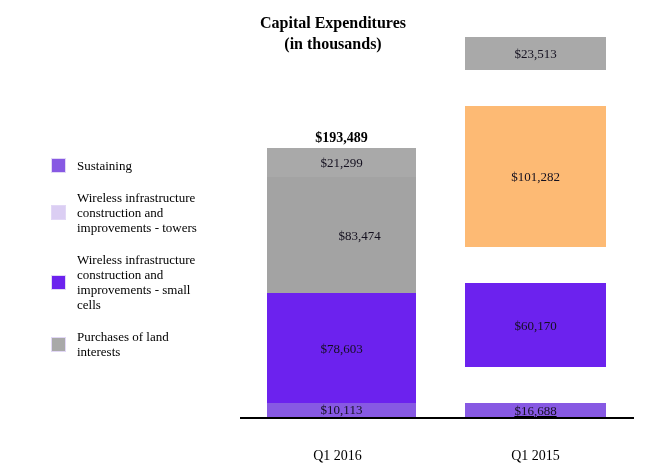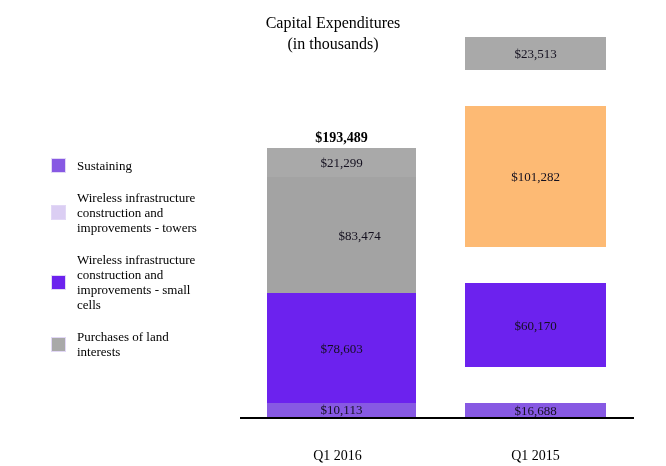--- a/index.html
+++ b/index.html
@@ -11,21 +11,21 @@
     font-family: "Liberation Serif", "DejaVu Serif", serif;
     color: #000000;
     overflow: hidden;
   }
   .chart-title {
     position: absolute;
     top: 12px;
     left: 0;
     width: 666px;
     text-align: center;
-    font-weight: normal;
+    font-weight: bold;
     font-size: 16px;
     line-height: 21px;
   }
   .legend {
     position: absolute;
     left: 51px;
     top: 158px;
     display: flex;
     flex-direction: column;
     gap: 17px;
@@ -143,21 +143,21 @@
         <div class="bar-total">$201,653</div>
         <div class="seg" title="Purchases of land interests" style="background: rgb(169, 169, 169); height: 32.7479px;">
           <span class="seg-label">$23,513</span>
         </div>
         <div class="seg" title="Wireless infrastructure construction and improvements - towers" style="background: #fdba74; height: 141.061px;">
           <span class="seg-label">$101,282</span>
         </div>
         <div class="seg" title="Wireless infrastructure construction and improvements - small cells" style="background: rgb(108, 34, 238); height: 83.8022px;">
           <span class="seg-label">$60,170</span>
         </div>
-        <div class="seg" title="Sustaining" style="background: rgb(135, 89, 227); height: 14px;">
+        <div class="seg" title="Sustaining" style="background: rgb(135, 89, 227); height: 14px; text-decoration: underline;">
           <span class="seg-label">$16,688</span>
         </div>
       </div>
     </div>
 
   <div id="cat-labels">
       <div class="cat-label" style="left: 267px; width: 141px;">Q1 2016</div>
       <div class="cat-label" style="left: 465px; width: 141px;">Q1 2015</div>
     </div>
 

